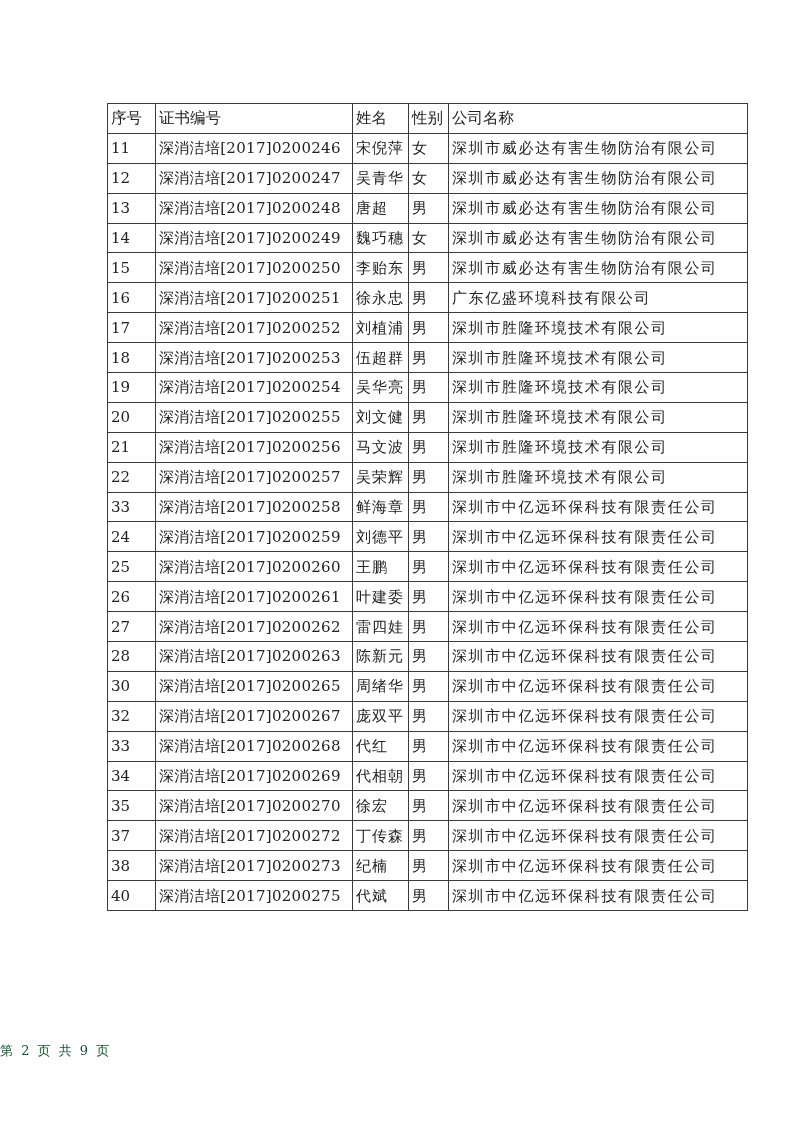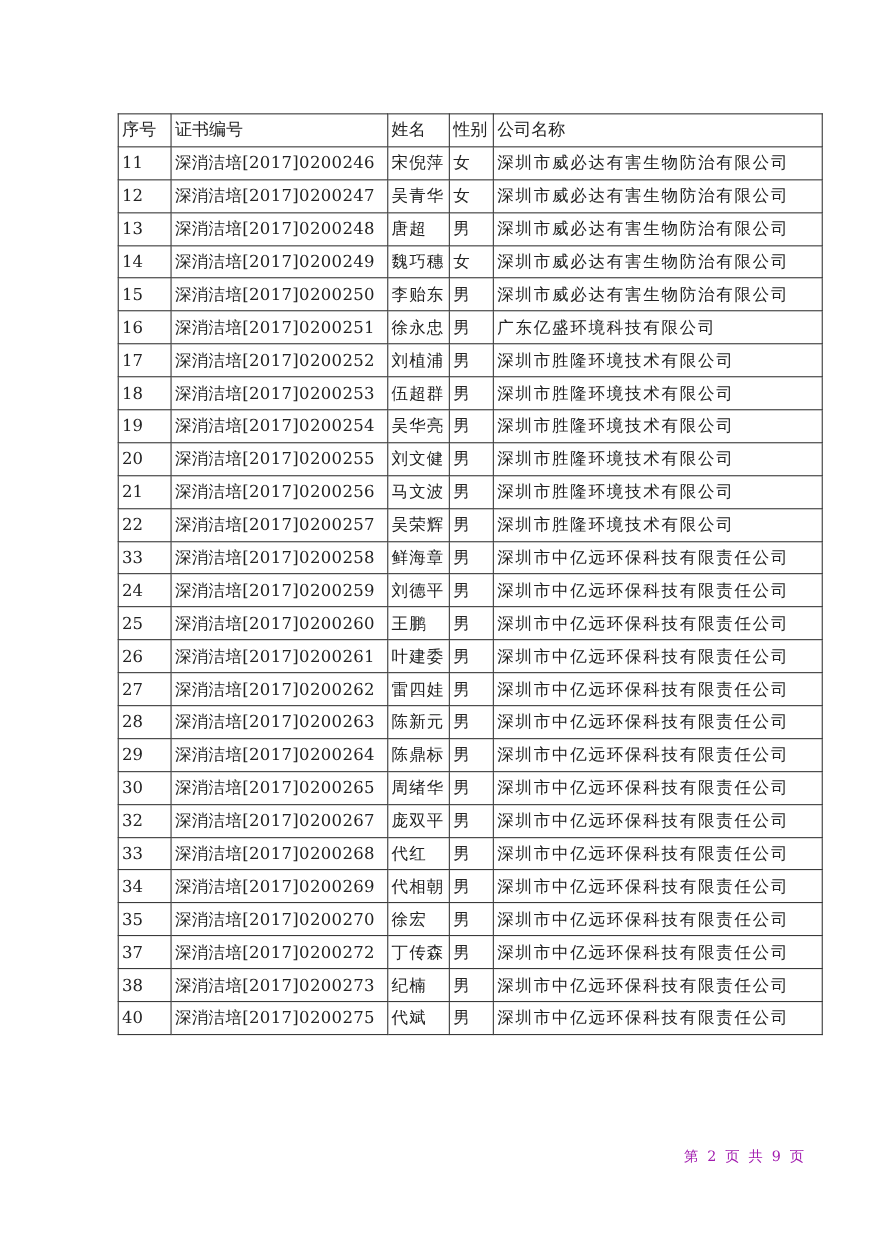--- a/index.html
+++ b/index.html
@@ -57,23 +57,23 @@
       letter-spacing: 1.6px;
     }
     td.name {
       letter-spacing: 1px;
     }
     .footer {
       position: absolute;
       left: 0;
       width: 733px;
       top: 1042px;
-      text-align: right;
+      text-align: left;
       font-size: 13px;
-      color: #a21caf;
+      color: #14532d;
       letter-spacing: 2px;
     }
   </style>
 </head>
 <body>
 
 <div class="page">
   <table class="roster">
     <colgroup>
       <col class="c-seq">
@@ -212,27 +212,20 @@
           <td class="company">深圳市中亿远环保科技有限责任公司</td>
         </tr>
         <tr>
           <td class="seq">28</td>
           <td class="cert">深消洁培[2017]0200263</td>
           <td class="name">陈新元</td>
           <td class="sex">男</td>
           <td class="company">深圳市中亿远环保科技有限责任公司</td>
         </tr>
         <tr>
-          <td class="seq">29</td>
-          <td class="cert">深消洁培[2017]0200264</td>
-          <td class="name">陈鼎标</td>
-          <td class="sex">男</td>
-          <td class="company">深圳市中亿远环保科技有限责任公司</td>
-        </tr>
-        <tr>
           <td class="seq">30</td>
           <td class="cert">深消洁培[2017]0200265</td>
           <td class="name">周绪华</td>
           <td class="sex">男</td>
           <td class="company">深圳市中亿远环保科技有限责任公司</td>
         </tr>
         <tr>
           <td class="seq">32</td>
           <td class="cert">深消洁培[2017]0200267</td>
           <td class="name">庞双平</td>

